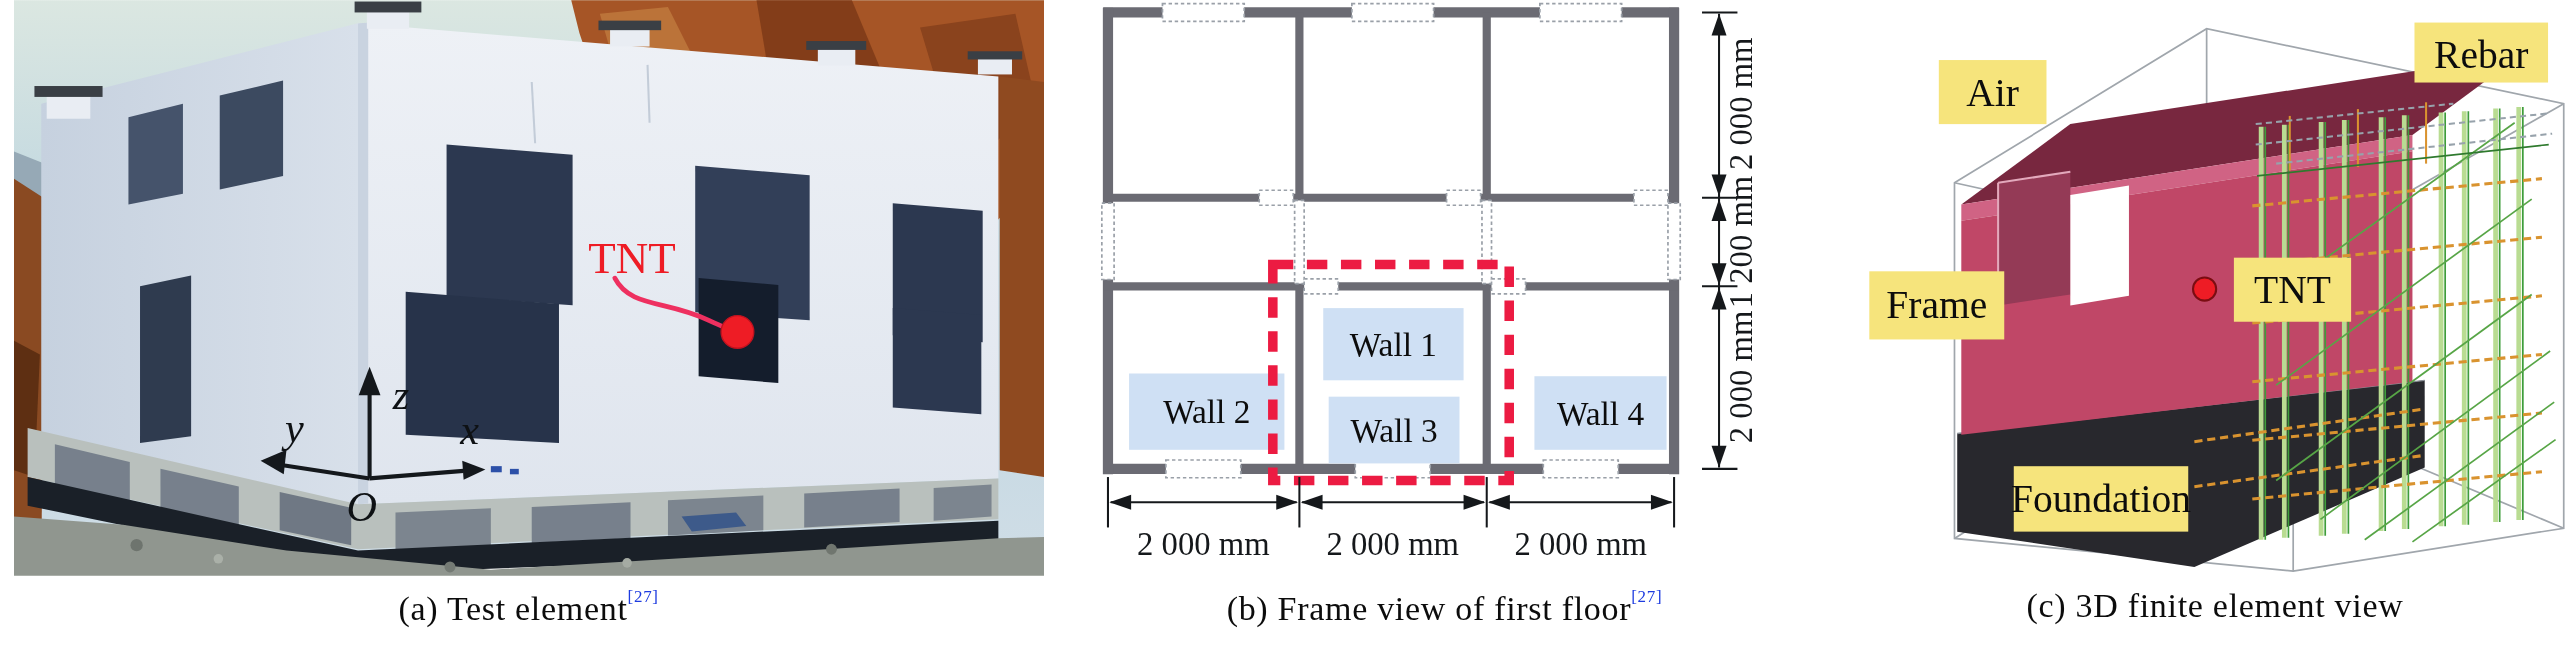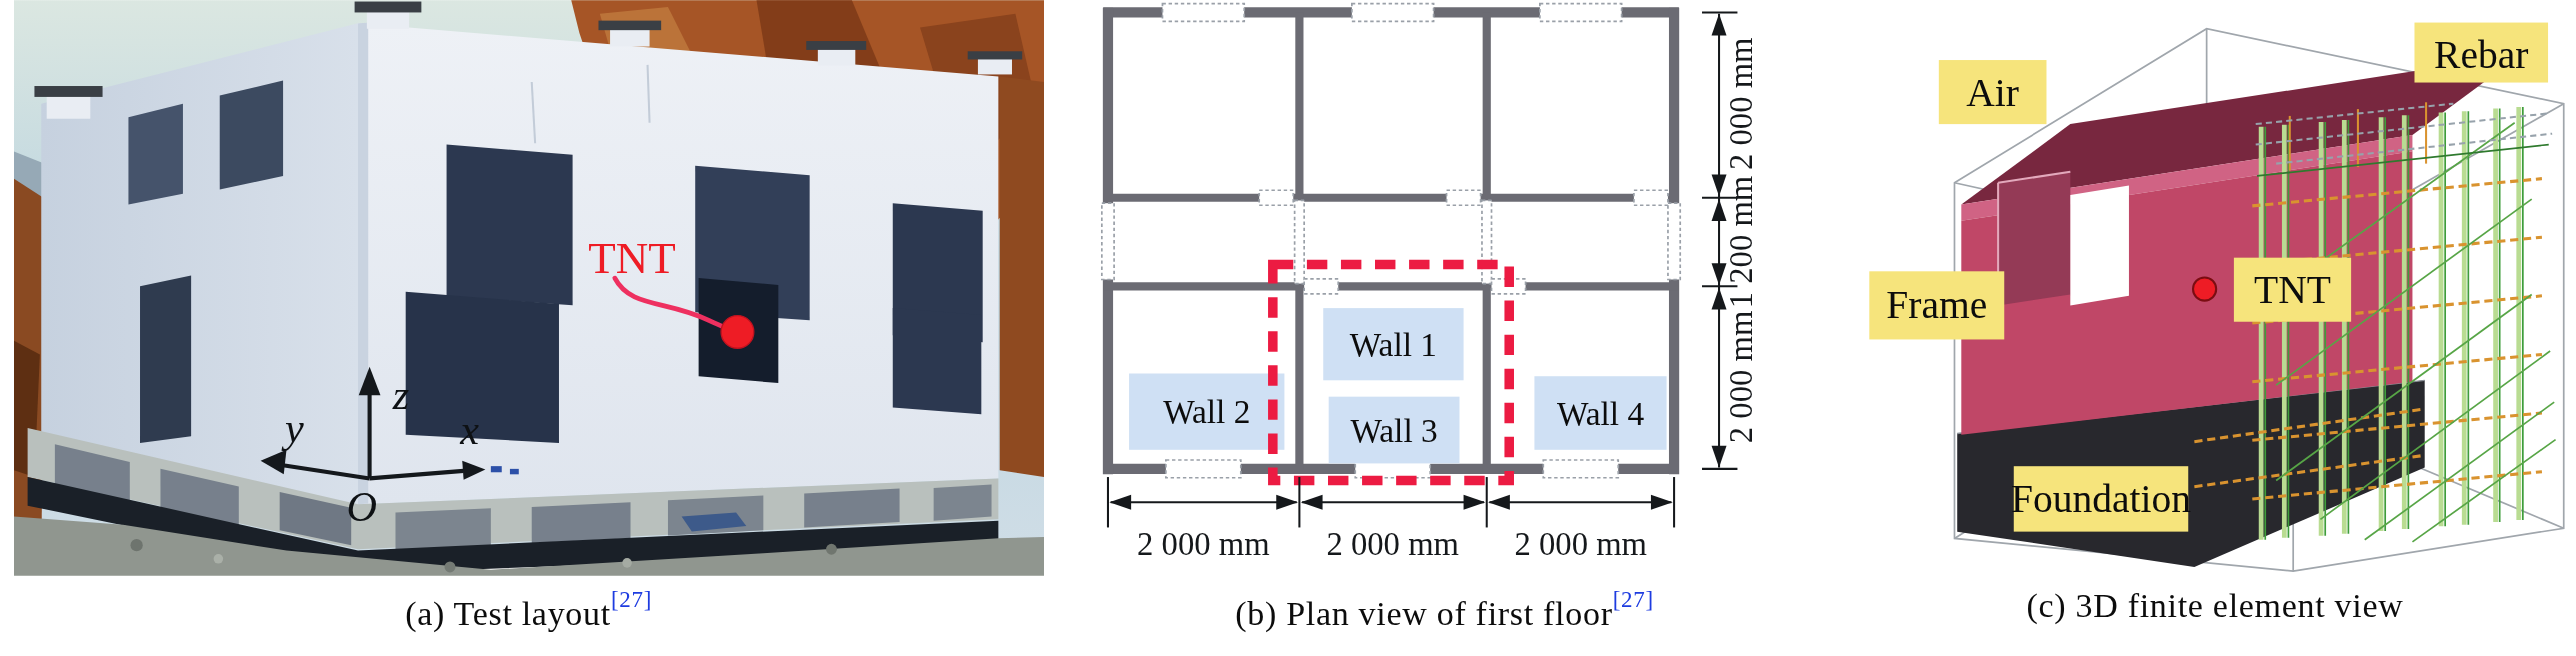--- a/index.html
+++ b/index.html
@@ -1,21 +1,21 @@
 <!DOCTYPE html>
 <html style="font-size:11px"><head>
 <meta charset="utf-8">
 <style>
   html,body{margin:0;padding:0;background:#fff;}
   #stage{position:relative;width:2576px;height:656px;background:#fff;overflow:hidden;
          font-family:"Liberation Serif",serif;}
   .panel{position:absolute;top:0;}
   .caption{position:absolute;top:587px;text-align:center;color:#0c0c0c;
            font:34px "Liberation Serif",serif;letter-spacing:0.7px;}
-  .caption sup{font-size:23px;vertical-align:17.7px;color:#1e3ce0;}
+  .caption sup{font-size:17px;vertical-align:17.7px;color:#1e3ce0;}
   svg text{font-family:"Liberation Serif",serif;}
 </style>
 </head>
 <body>
 
 <div id="stage">
 
   <svg class="panel" style="left:13.6px" width="1030" height="576" viewBox="0 0 1512 845">
     <defs>
       <linearGradient id="gSky" x1="0" y1="0" x2="0" y2="1">
@@ -305,23 +305,23 @@
         <text x="224" y="155">Air</text>
         <text x="941" y="99">Rebar</text>
         <text x="142" y="467">Frame</text>
         <text x="664" y="444">TNT</text>
         <text x="383" y="751">Foundation</text>
       </g>
     </g>
   </svg>
 
   <div class="caption" style="left:13.6px;width:1030px">
-    <span>(a) Test layout</span><sup>[27]</sup>
+    <span>(a) Test element</span><sup>[27]</sup>
   </div>
   <div class="caption" style="left:1063px;width:763px">
-    <span>(b) Plan view of first floor</span><sup>[27]</sup>
+    <span>(b) Frame view of first floor</span><sup>[27]</sup>
   </div>
   <div class="caption" style="left:1854px;width:722px">
     <span>(c) 3D finite element view</span>
   </div>
 
 </div>
 
 
 </body></html>

